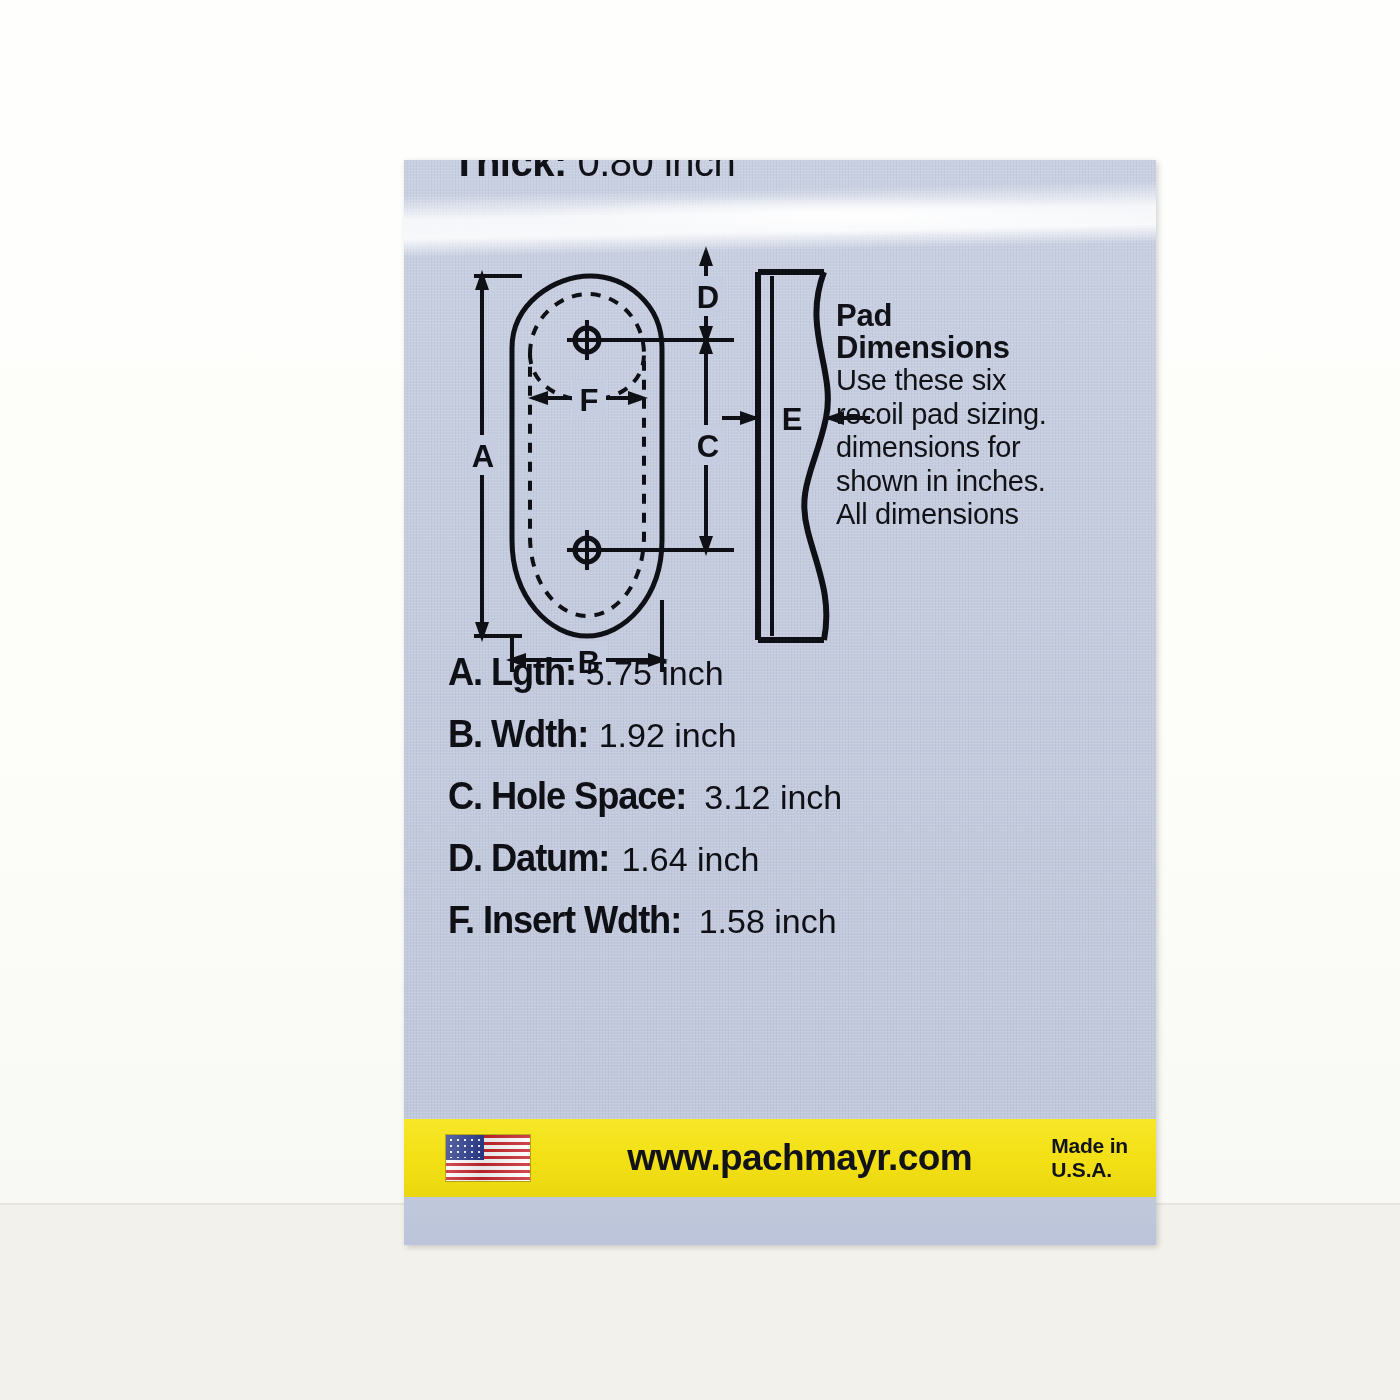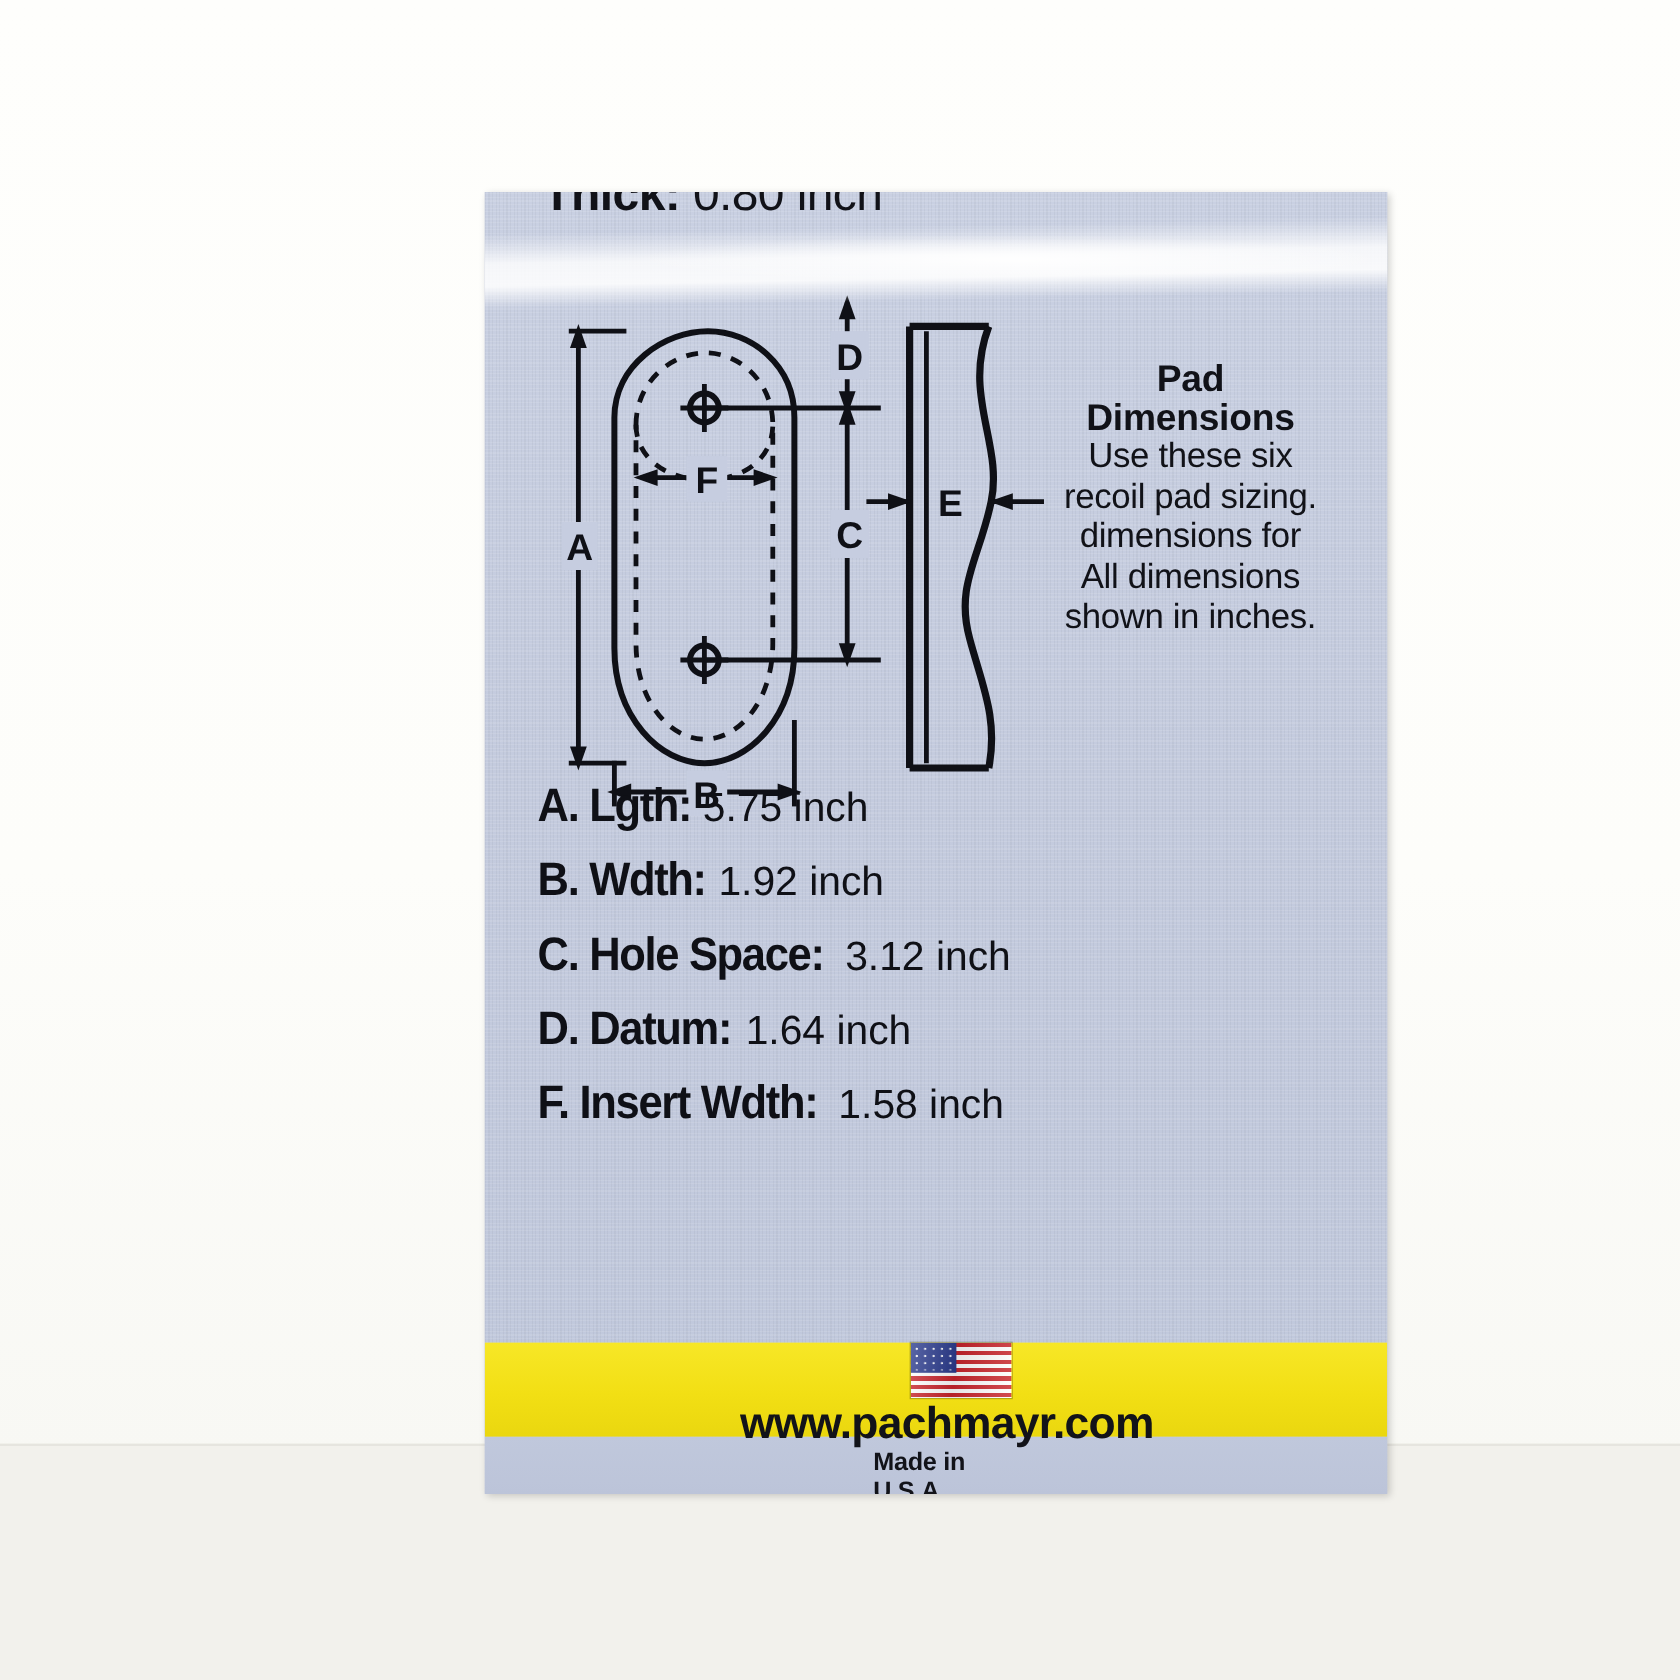--- a/index.html
+++ b/index.html
@@ -109,21 +109,20 @@
     height: 520px;
     z-index: 6;
   }
 
   
   #pad-dim-text {
     position: absolute;
     left: 432px;
     top: 140px;
     width: 312px;
-    text-align: center;
     color: #111218;
     z-index: 8;
   }
   #pad-dim-text .title {
     font-family: "Liberation Sans", sans-serif;
     font-weight: bold;
     font-size: 31px;
     line-height: 1.02;
     letter-spacing: -0.2px;
   }
@@ -170,21 +169,20 @@
     position: absolute;
     left: 0;
     bottom: 48px;
     width: 752px;
     height: 78px;
     background: #f5e31b;
     background-image: linear-gradient(180deg, #f7e727 0%, #f2df14 55%, #ead70f 100%);
     z-index: 10;
     display: flex;
     align-items: center;
-    flex-direction: column;
   }
   .flag {
     position: relative;
     margin-left: 42px;
     width: 84px;
     height: 46px;
     box-shadow: 0 0 0 1px rgba(0,0,0,0.25);
     overflow: hidden;
     flex: none;
   }
@@ -378,22 +376,22 @@
         </g>
       </svg>
     </div>
 
     <div id="pad-dim-text">
       <div class="title">Pad</div>
       <div class="title">Dimensions</div>
       <div class="body">Use these six</div>
       <div class="body">recoil pad sizing.</div>
       <div class="body">dimensions for</div>
+      <div class="body">shown in inches.</div>
       <div class="body">All dimensions</div>
-      <div class="body">shown in inches.</div>
     </div>
 
     <div id="dim-list">
       <div class="dim-row">
         <span class="dim-label">A. Lgth:</span>
         <span class="dim-value">5.75 inch</span>
       </div>
       <div class="dim-row">
         <span class="dim-label">B. Wdth:</span>
         <span class="dim-value">1.92 inch</span>

